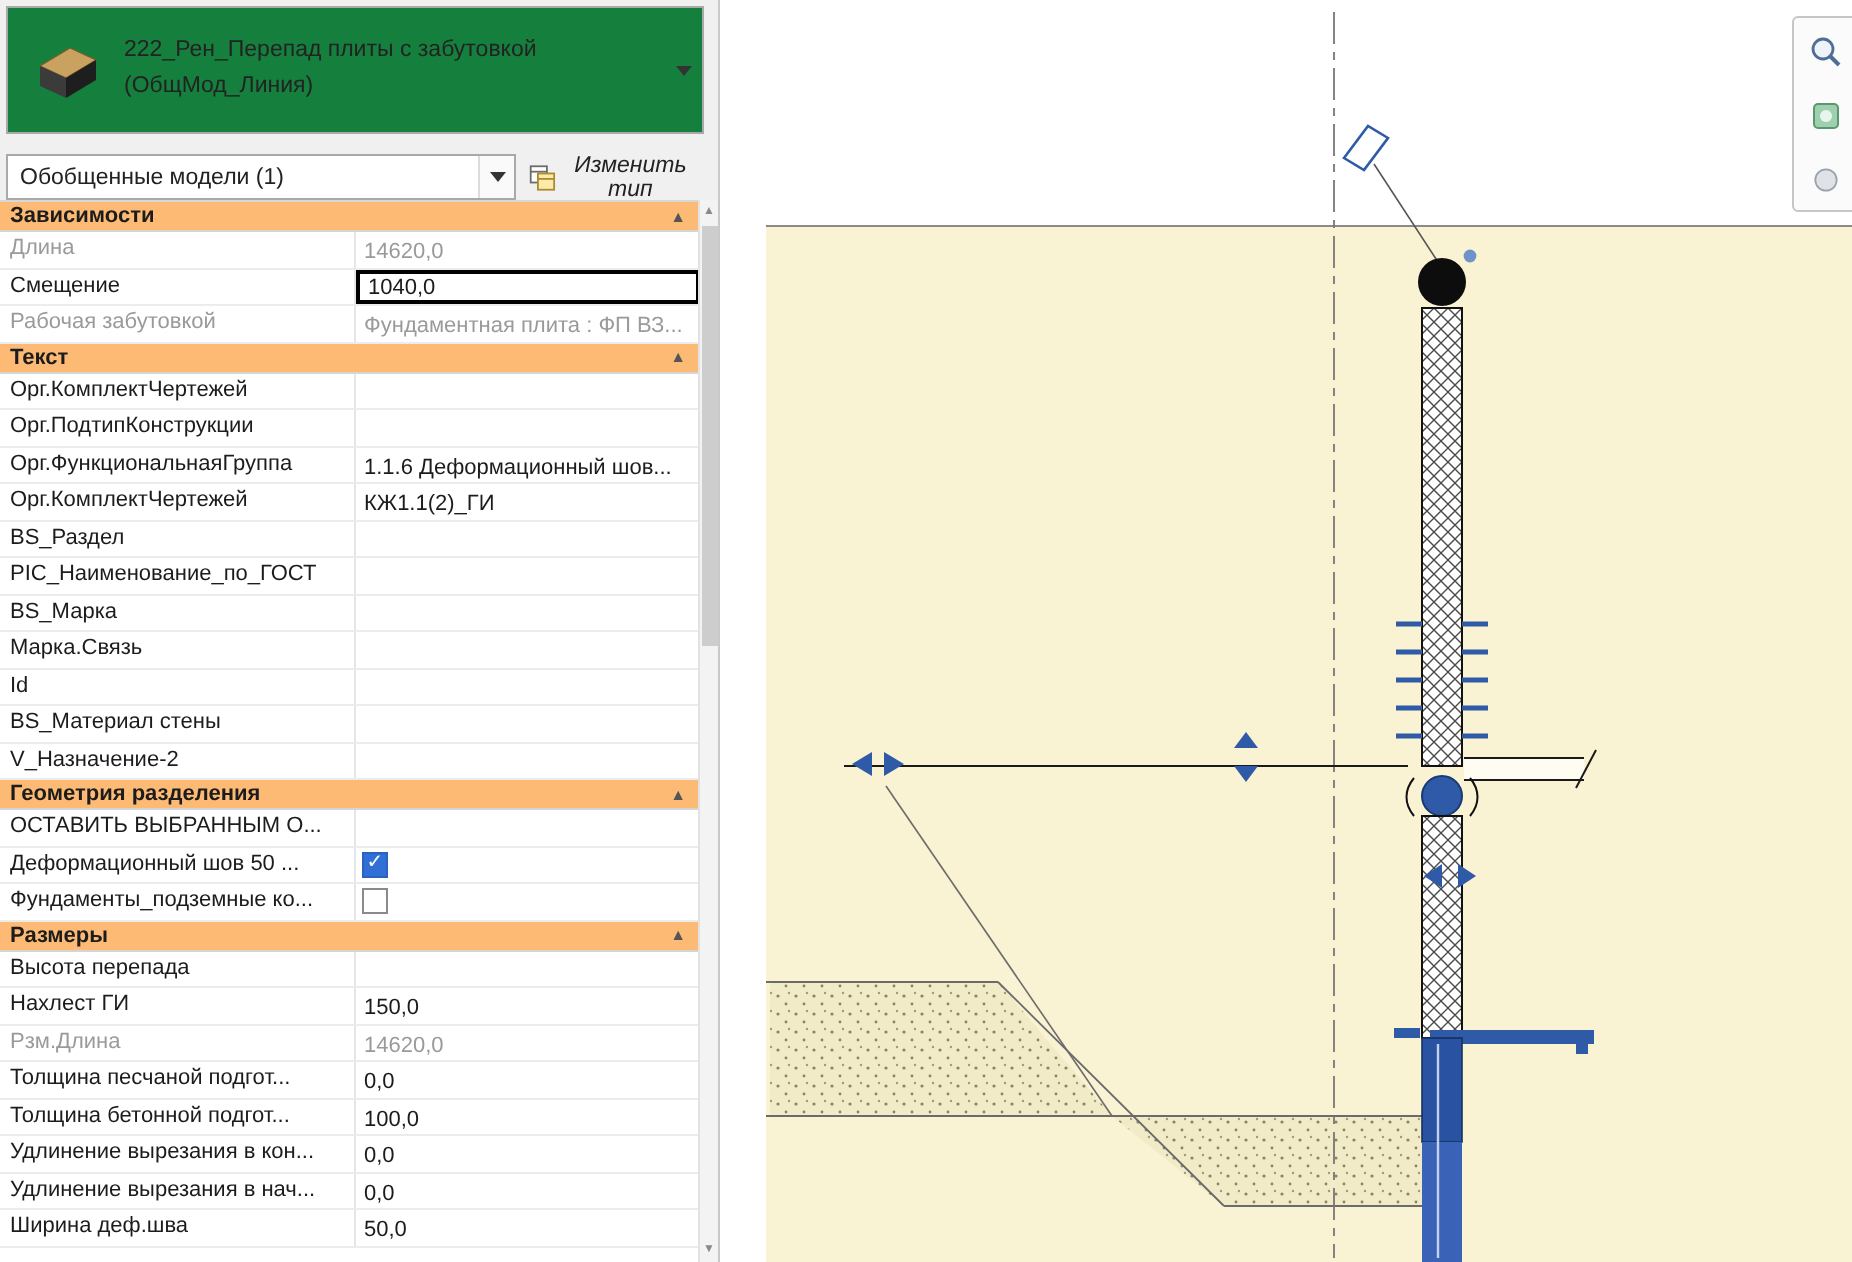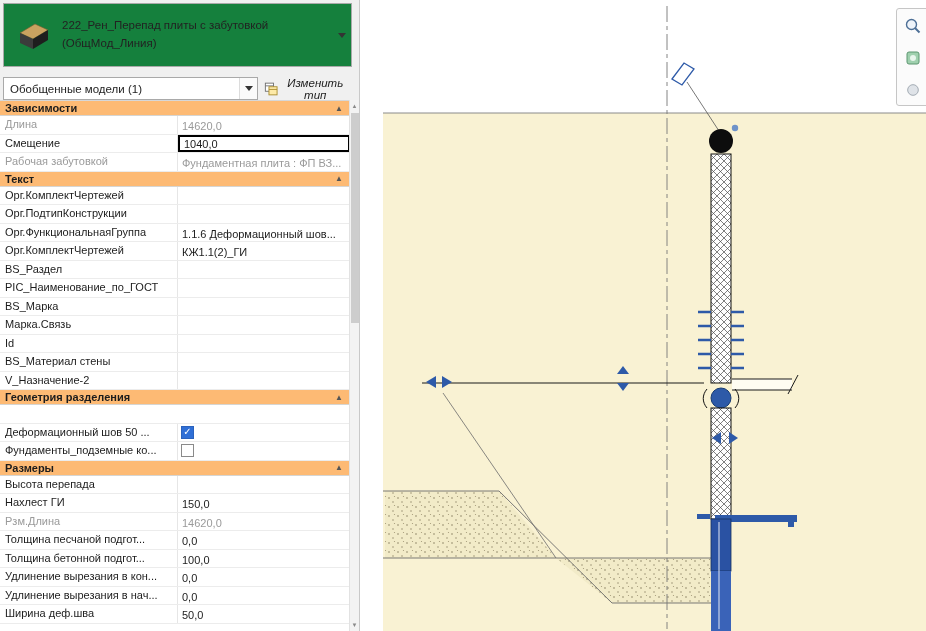--- a/index.html
+++ b/index.html
@@ -178,20 +178,21 @@
         <div class="plabel">V_Назначение-2</div>
         <div class="pvalue">
           <div class="pvalue-text"></div>
         </div>
       </div>
       <div class="psection-header">
         <span>Геометрия разделения</span>
         <span class="chev">▲</span>
       </div>
       <div class="prow">
+        <div class="plabel">ОСТАВИТЬ ВЫБРАННЫМ О...</div>
         <div class="pvalue">
           <div class="pvalue-text"></div>
         </div>
       </div>
       <div class="prow">
         <div class="plabel">Деформационный шов 50 ...</div>
         <div class="pvalue"><span class="pcheckbox checked">✓</span></div>
       </div>
       <div class="prow">
         <div class="plabel">Фундаменты_подземные ко...</div>

